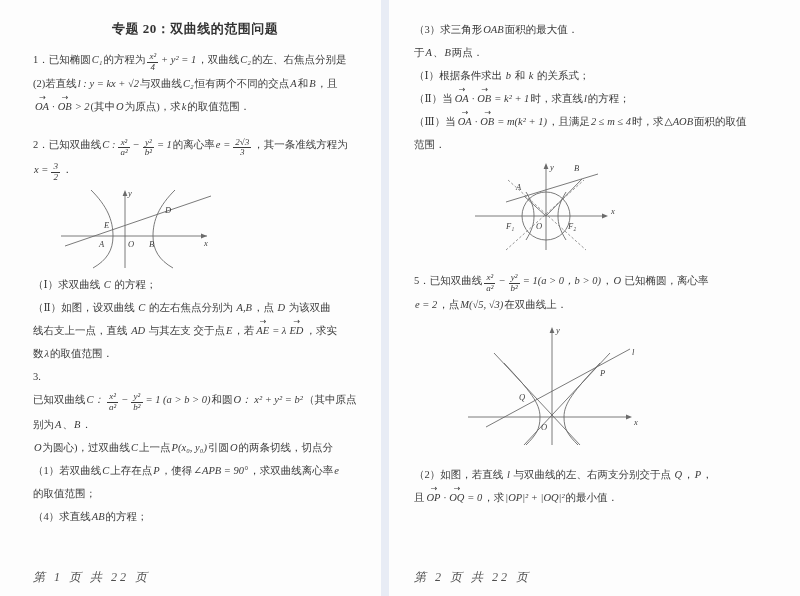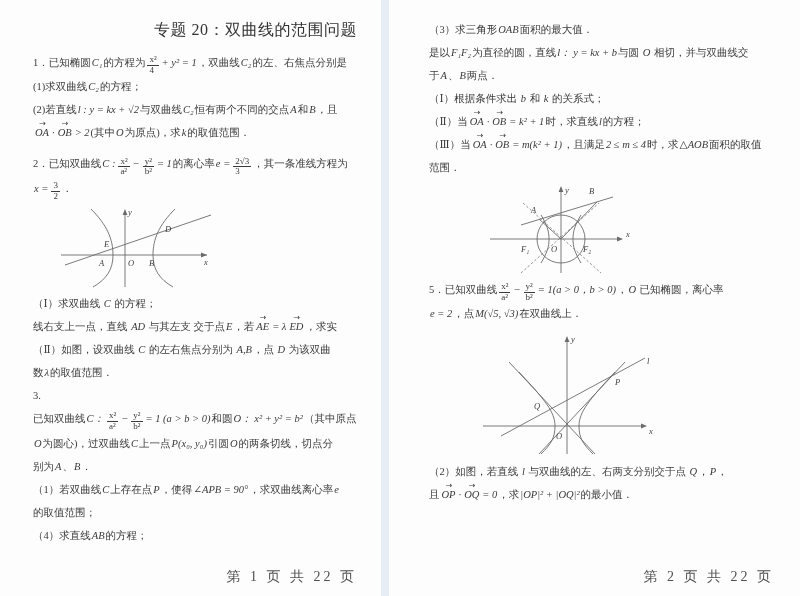--- a/index.html
+++ b/index.html
@@ -9,45 +9,45 @@
     background:#e8ecf5;
   }
   .canvas{width:800px;height:596px;display:flex;}
   .page{
     background:#fdfdfd;height:596px;box-sizing:border-box;
     display:flex;flex-direction:column;
     color:#3a3a3a;font-size:10.5px;
   }
   .page-left{width:381px;padding:18px 24px 10px 33px;}
   .gap{width:8px;height:596px;background:#e8ecf5;}
-  .page-right{flex:1;padding:18px 26px 10px 40px;}
+  .page-right{flex:1;padding:18px 26px 10px 25px;}
   .title{
-    text-align:right;font-weight:normal;font-size:16px;
+    text-align:center;font-weight:bold;font-size:13px;
     letter-spacing:.5px;margin:2px 0 10px 0;color:#333;
   }
   .line{line-height:23px;min-height:23px;white-space:nowrap;}
-  .mt2{margin-top:8px;}
-  .mt6{margin-top:2px;}
+  .mt2{margin-top:15px;}
+  .mt6{margin-top:16px;}
   .txt{font-style:normal;}
   .math{font-style:italic;padding:0 1px;}
   .frac{
-    display:inline-block;vertical-align:-0.75em;text-align:left;
-    line-height:1.08;font-size:9px;margin:0 2px;
+    display:inline-block;vertical-align:-0.75em;text-align:center;
+    font-style:italic;line-height:1.08;font-size:9px;margin:0 2px;
   }
   .frac .num{display:block;padding:0 2px;}
   .frac .den{display:block;border-top:0.8px solid #3a3a3a;padding:0 2px;}
   .vec{font-style:italic;position:relative;display:inline-block;padding:0 1px;margin:0 1px;}
   .vec::before{
     content:"\2192";position:absolute;left:1px;right:0;top:-9px;
     font-size:8px;font-style:normal;text-align:center;
     font-family:"DejaVu Sans",sans-serif;
   }
   .footer{
-    margin-top:auto;text-align:right;font-size:14px;
-    letter-spacing:3px;color:#4f4f4f;padding-top:4px;
+    margin-top:auto;text-align:left;font-size:12px;
+    letter-spacing:3px;color:#4f4f4f;padding-top:4px;font-style:italic;
   }
   .figwrap{line-height:0;}
   .figwrap.fig1{margin:4px 0 3px 22px;}
   .figwrap.fig2{margin:2px 0 2px 56px;}
   .figwrap.fig3{margin:5px 0 4px 46px;}
   .fig-stroke{stroke:#6b6b6b;fill:none;stroke-width:0.9;}
   .fig-dash{stroke:#7a7a7a;fill:none;stroke-width:0.8;stroke-dasharray:2.5 2;}
   .fig-arrow{fill:#6b6b6b;stroke:none;}
   .fl{
     font-family:"Liberation Serif","DejaVu Serif",serif;
@@ -55,21 +55,20 @@
   }
 </style>
 </head>
 <body>
 
 <div class="canvas">
   <div class="page page-left">
     <div class="title">专题 20：双曲线的范围问题</div>
     <div class="content">
         <div class="line"><span class="txt">1．已知椭圆</span><span class="math">C₁</span><span class="txt">的方程为</span><span class="frac"><span class="num">x²</span><span class="den">4</span></span><span class="math">+ y² = 1</span><span class="txt">，双曲线</span><span class="math">C₂</span><span class="txt">的左、右焦点分别是</span></div>
-        <div class="line"><span class="txt">(1)求双曲线</span><span class="math">C₂</span><span class="txt">的方程；</span></div>
         <div class="line"><span class="txt">(2)若直线</span><span class="math">l : y = kx + √2</span><span class="txt">与双曲线</span><span class="math">C₂</span><span class="txt">恒有两个不同的交点</span><span class="math">A</span><span class="txt">和</span><span class="math">B</span><span class="txt">，且</span></div>
         <div class="line"><span class="vec">OA</span><span class="math">·</span><span class="vec">OB</span><span class="math">&gt; 2</span><span class="txt">(其中</span><span class="math">O</span><span class="txt">为原点)，求</span><span class="math">k</span><span class="txt">的取值范围．</span></div>
         <div class="line mt2"><span class="txt">2．已知双曲线</span><span class="math">C :</span><span class="frac"><span class="num">x²</span><span class="den">a²</span></span><span class="math">−</span><span class="frac"><span class="num">y²</span><span class="den">b²</span></span><span class="math">= 1</span><span class="txt">的离心率</span><span class="math">e =</span><span class="frac"><span class="num">2√3</span><span class="den">3</span></span><span class="txt">，其一条准线方程为</span></div>
         <div class="line"><span class="math">x =</span><span class="frac"><span class="num">3</span><span class="den">2</span></span><span class="txt">．</span></div>
         <div class="figwrap fig1">
   <svg width="162" height="84" viewBox="0 0 162 84">
     <path class="fig-stroke" d="M6,50 H152"></path>
     <polygon class="fig-arrow" points="152,50 146,47.6 146,52.4"></polygon>
     <path class="fig-stroke" d="M70,82 V8"></path>
     <polygon class="fig-arrow" points="70,4 67.6,10 72.4,10"></polygon>
@@ -79,38 +78,37 @@
     <text class="fl" x="73" y="10">y</text>
     <text class="fl" x="149" y="60">x</text>
     <text class="fl" x="49" y="42">E</text>
     <text class="fl" x="110" y="27">D</text>
     <text class="fl" x="44" y="61">A</text>
     <text class="fl" x="73" y="61">O</text>
     <text class="fl" x="94" y="61">B</text>
   </svg>
 </div>
         <div class="line"><span class="txt">（Ⅰ）求双曲线 </span><span class="math">C</span><span class="txt"> 的方程；</span></div>
+        <div class="line"><span class="txt">（Ⅱ）如图，设双曲线 </span><span class="math">C</span><span class="txt"> 的左右焦点分别为 </span><span class="math">A,B</span><span class="txt">，点 </span><span class="math">D</span><span class="txt"> 为该双曲</span></div>
         <div class="line"><span class="txt">线右支上一点，直线 </span><span class="math">AD</span><span class="txt"> 与其左支 交于点</span><span class="math">E</span><span class="txt">，若</span><span class="vec">AE</span><span class="math">= λ</span><span class="vec">ED</span><span class="txt">，求实</span></div>
-        <div class="line"><span class="txt">（Ⅱ）如图，设双曲线 </span><span class="math">C</span><span class="txt"> 的左右焦点分别为 </span><span class="math">A,B</span><span class="txt">，点 </span><span class="math">D</span><span class="txt"> 为该双曲</span></div>
         <div class="line"><span class="txt">数</span><span class="math">λ</span><span class="txt">的取值范围．</span></div>
         <div class="line"><span class="txt">3.</span></div>
         <div class="line"><span class="txt">已知双曲线</span><span class="math">C：</span><span class="frac"><span class="num">x²</span><span class="den">a²</span></span><span class="math">−</span><span class="frac"><span class="num">y²</span><span class="den">b²</span></span><span class="math">= 1 (a &gt; b &gt; 0)</span><span class="txt">和圆</span><span class="math">O： x² + y² = b²</span><span class="txt">（其中原点</span></div>
+        <div class="line"><span class="txt">别为</span><span class="math">A</span><span class="txt">、</span><span class="math">B</span><span class="txt">．</span></div>
         <div class="line"><span class="math">O</span><span class="txt">为圆心)，过双曲线</span><span class="math">C</span><span class="txt">上一点</span><span class="math">P(x₀, y₀)</span><span class="txt">引圆</span><span class="math">O</span><span class="txt">的两条切线，切点分</span></div>
-        <div class="line"><span class="txt">别为</span><span class="math">A</span><span class="txt">、</span><span class="math">B</span><span class="txt">．</span></div>
         <div class="line"><span class="txt">（1）若双曲线</span><span class="math">C</span><span class="txt">上存在点</span><span class="math">P</span><span class="txt">，使得</span><span class="math">∠APB = 90°</span><span class="txt">，求双曲线离心率</span><span class="math">e</span></div>
         <div class="line"><span class="txt">的取值范围；</span></div>
         <div class="line"><span class="txt">（4）求直线</span><span class="math">AB</span><span class="txt">的方程；</span></div>
       </div>
     <div class="footer">第 1 页 共 22 页</div>
   </div>
   <div class="gap"></div>
   <div class="page page-right">
     <div class="content">
         <div class="line"><span class="txt">（3）求三角形</span><span class="math">OAB</span><span class="txt">面积的最大值．</span></div>
-        <div class="line"><span class="txt">是以</span><span class="math">F₁F₂</span><span class="txt">为直径的圆，直线</span><span class="math">l： y = kx + b</span><span class="txt">与圆 </span><span class="math">O</span><span class="txt"> 相切，并与双曲线交</span></div>
         <div class="line"><span class="txt">于</span><span class="math">A</span><span class="txt">、</span><span class="math">B</span><span class="txt">两点．</span></div>
         <div class="line"><span class="txt">（Ⅰ）根据条件求出 </span><span class="math">b</span><span class="txt"> 和 </span><span class="math">k</span><span class="txt"> 的关系式；</span></div>
         <div class="line"><span class="txt">（Ⅱ）当</span><span class="vec">OA</span><span class="math">·</span><span class="vec">OB</span><span class="math">= k² + 1</span><span class="txt">时，求直线</span><span class="math">l</span><span class="txt">的方程；</span></div>
         <div class="line"><span class="txt">（Ⅲ）当</span><span class="vec">OA</span><span class="math">·</span><span class="vec">OB</span><span class="math">= m(k² + 1)</span><span class="txt">，且满足</span><span class="math">2 ≤ m ≤ 4</span><span class="txt">时，求</span><span class="math">△AOB</span><span class="txt">面积的取值</span></div>
         <div class="line"><span class="txt">范围．</span></div>
         <div class="figwrap fig2">
   <svg width="150" height="95" viewBox="0 0 150 95">
     <path class="fig-stroke" d="M5,58 H134"></path>
     <polygon class="fig-arrow" points="138,58 132,55.6 132,60.4"></polygon>
     <path class="fig-stroke" d="M76,92 V9"></path>

